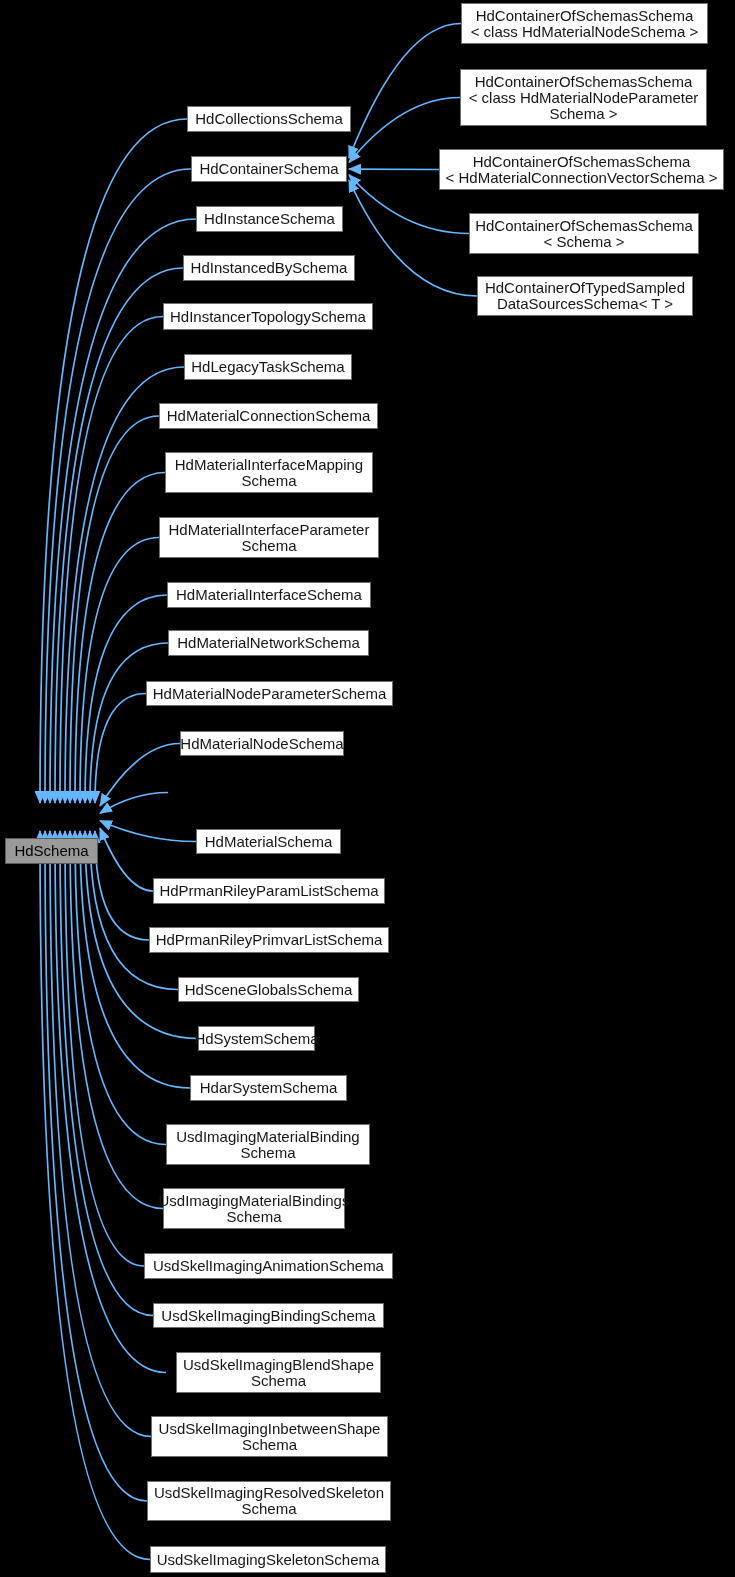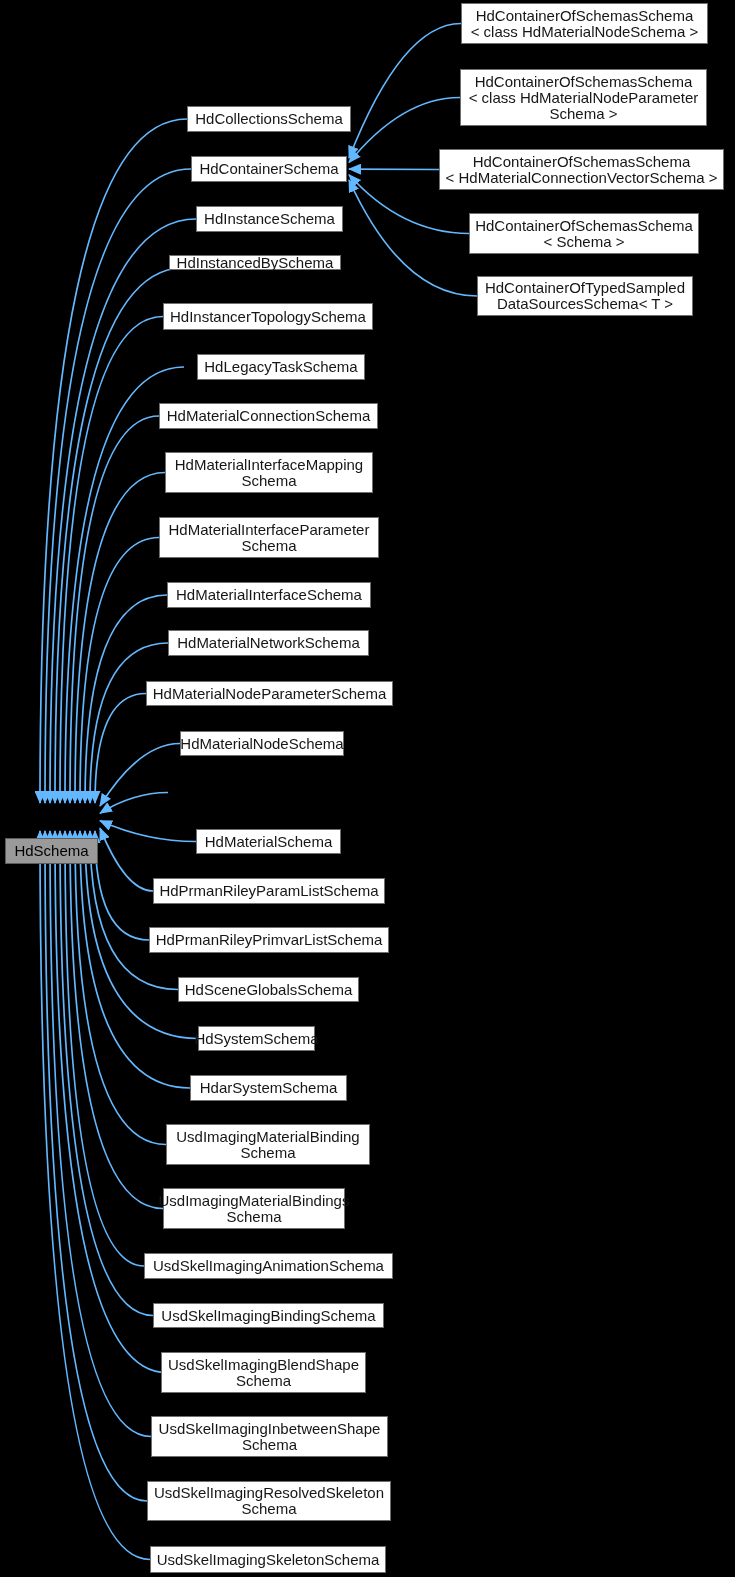--- a/index.html
+++ b/index.html
@@ -91,23 +91,23 @@
       <path d="M 439 169.5 Q 402 169.5 349 169.045" class="edge" marker-end="url(#arrow)"></path>
       <path d="M 469 233.5 Q 402 233.5 349 174.805" class="edge" marker-end="url(#arrow)"></path>
       <path d="M 477 296 Q 402 296 349 180" class="edge" marker-end="url(#arrow)"></path>
     </svg>
 
   <div class="node root" style="left:5px;top:804px;width:93px;height:26px">HdSchema</div>
 
   <div class="node" style="left:187px;top:106px;width:164px;height:26px">HdCollectionsSchema</div>
   <div class="node" style="left:191px;top:156px;width:156px;height:26px">HdContainerSchema</div>
   <div class="node" style="left:196px;top:206px;width:147px;height:26px">HdInstanceSchema</div>
-  <div class="node" style="left:169px;top:255px;width:172px;height:15px">HdInstancedBySchema</div>
+  <div class="node" style="left:183px;top:255px;width:172px;height:26px">HdInstancedBySchema</div>
   <div class="node" style="left:163px;top:303px;width:210px;height:27px">HdInstancerTopologySchema</div>
-  <div class="node" style="left:197px;top:354px;width:168px;height:26px">HdLegacyTaskSchema</div>
+  <div class="node" style="left:184px;top:354px;width:168px;height:26px">HdLegacyTaskSchema</div>
   <div class="node" style="left:159px;top:403px;width:219px;height:26px">HdMaterialConnectionSchema</div>
   <div class="node" style="left:165px;top:452px;width:208px;height:41px">HdMaterialInterfaceMapping
 Schema</div>
   <div class="node" style="left:159px;top:517px;width:220px;height:41px">HdMaterialInterfaceParameter
 Schema</div>
   <div class="node" style="left:167px;top:582px;width:204px;height:26px">HdMaterialInterfaceSchema</div>
   <div class="node" style="left:168px;top:630px;width:201px;height:26px">HdMaterialNetworkSchema</div>
   <div class="node" style="left:146px;top:681px;width:247px;height:25px">HdMaterialNodeParameterSchema</div>
   <div class="node" style="left:180px;top:731px;width:164px;height:25px">HdMaterialNodeSchema</div>
   <div class="node" style="left:196px;top:829px;width:145px;height:25px">HdMaterialSchema</div>
@@ -115,21 +115,21 @@
   <div class="node" style="left:149px;top:927px;width:240px;height:26px">HdPrmanRileyPrimvarListSchema</div>
   <div class="node" style="left:178px;top:977px;width:181px;height:25px">HdSceneGlobalsSchema</div>
   <div class="node" style="left:198px;top:1026px;width:117px;height:25px">HdSystemSchema</div>
   <div class="node" style="left:190px;top:1075px;width:157px;height:26px">HdarSystemSchema</div>
   <div class="node" style="left:166px;top:1124px;width:204px;height:41px">UsdImagingMaterialBinding
 Schema</div>
   <div class="node" style="left:163px;top:1188px;width:182px;height:41px">UsdImagingMaterialBindings
 Schema</div>
   <div class="node" style="left:144px;top:1253px;width:249px;height:26px">UsdSkelImagingAnimationSchema</div>
   <div class="node" style="left:153px;top:1303px;width:231px;height:25px">UsdSkelImagingBindingSchema</div>
-  <div class="node" style="left:161px;top:1352px;width:205px;height:41px">UsdSkelImagingBlendShape
+  <div class="node" style="left:176px;top:1352px;width:205px;height:41px">UsdSkelImagingBlendShape
 Schema</div>
   <div class="node" style="left:151px;top:1416px;width:237px;height:41px">UsdSkelImagingInbetweenShape
 Schema</div>
   <div class="node" style="left:147px;top:1481px;width:244px;height:40px">UsdSkelImagingResolvedSkeleton
 Schema</div>
   <div class="node" style="left:150px;top:1546px;width:236px;height:27px">UsdSkelImagingSkeletonSchema</div>
 
   <div class="node" style="left:461px;top:3px;width:247px;height:41px">HdContainerOfSchemasSchema
 &lt; class HdMaterialNodeSchema &gt;</div>
   <div class="node" style="left:460px;top:69px;width:247px;height:57px">HdContainerOfSchemasSchema

